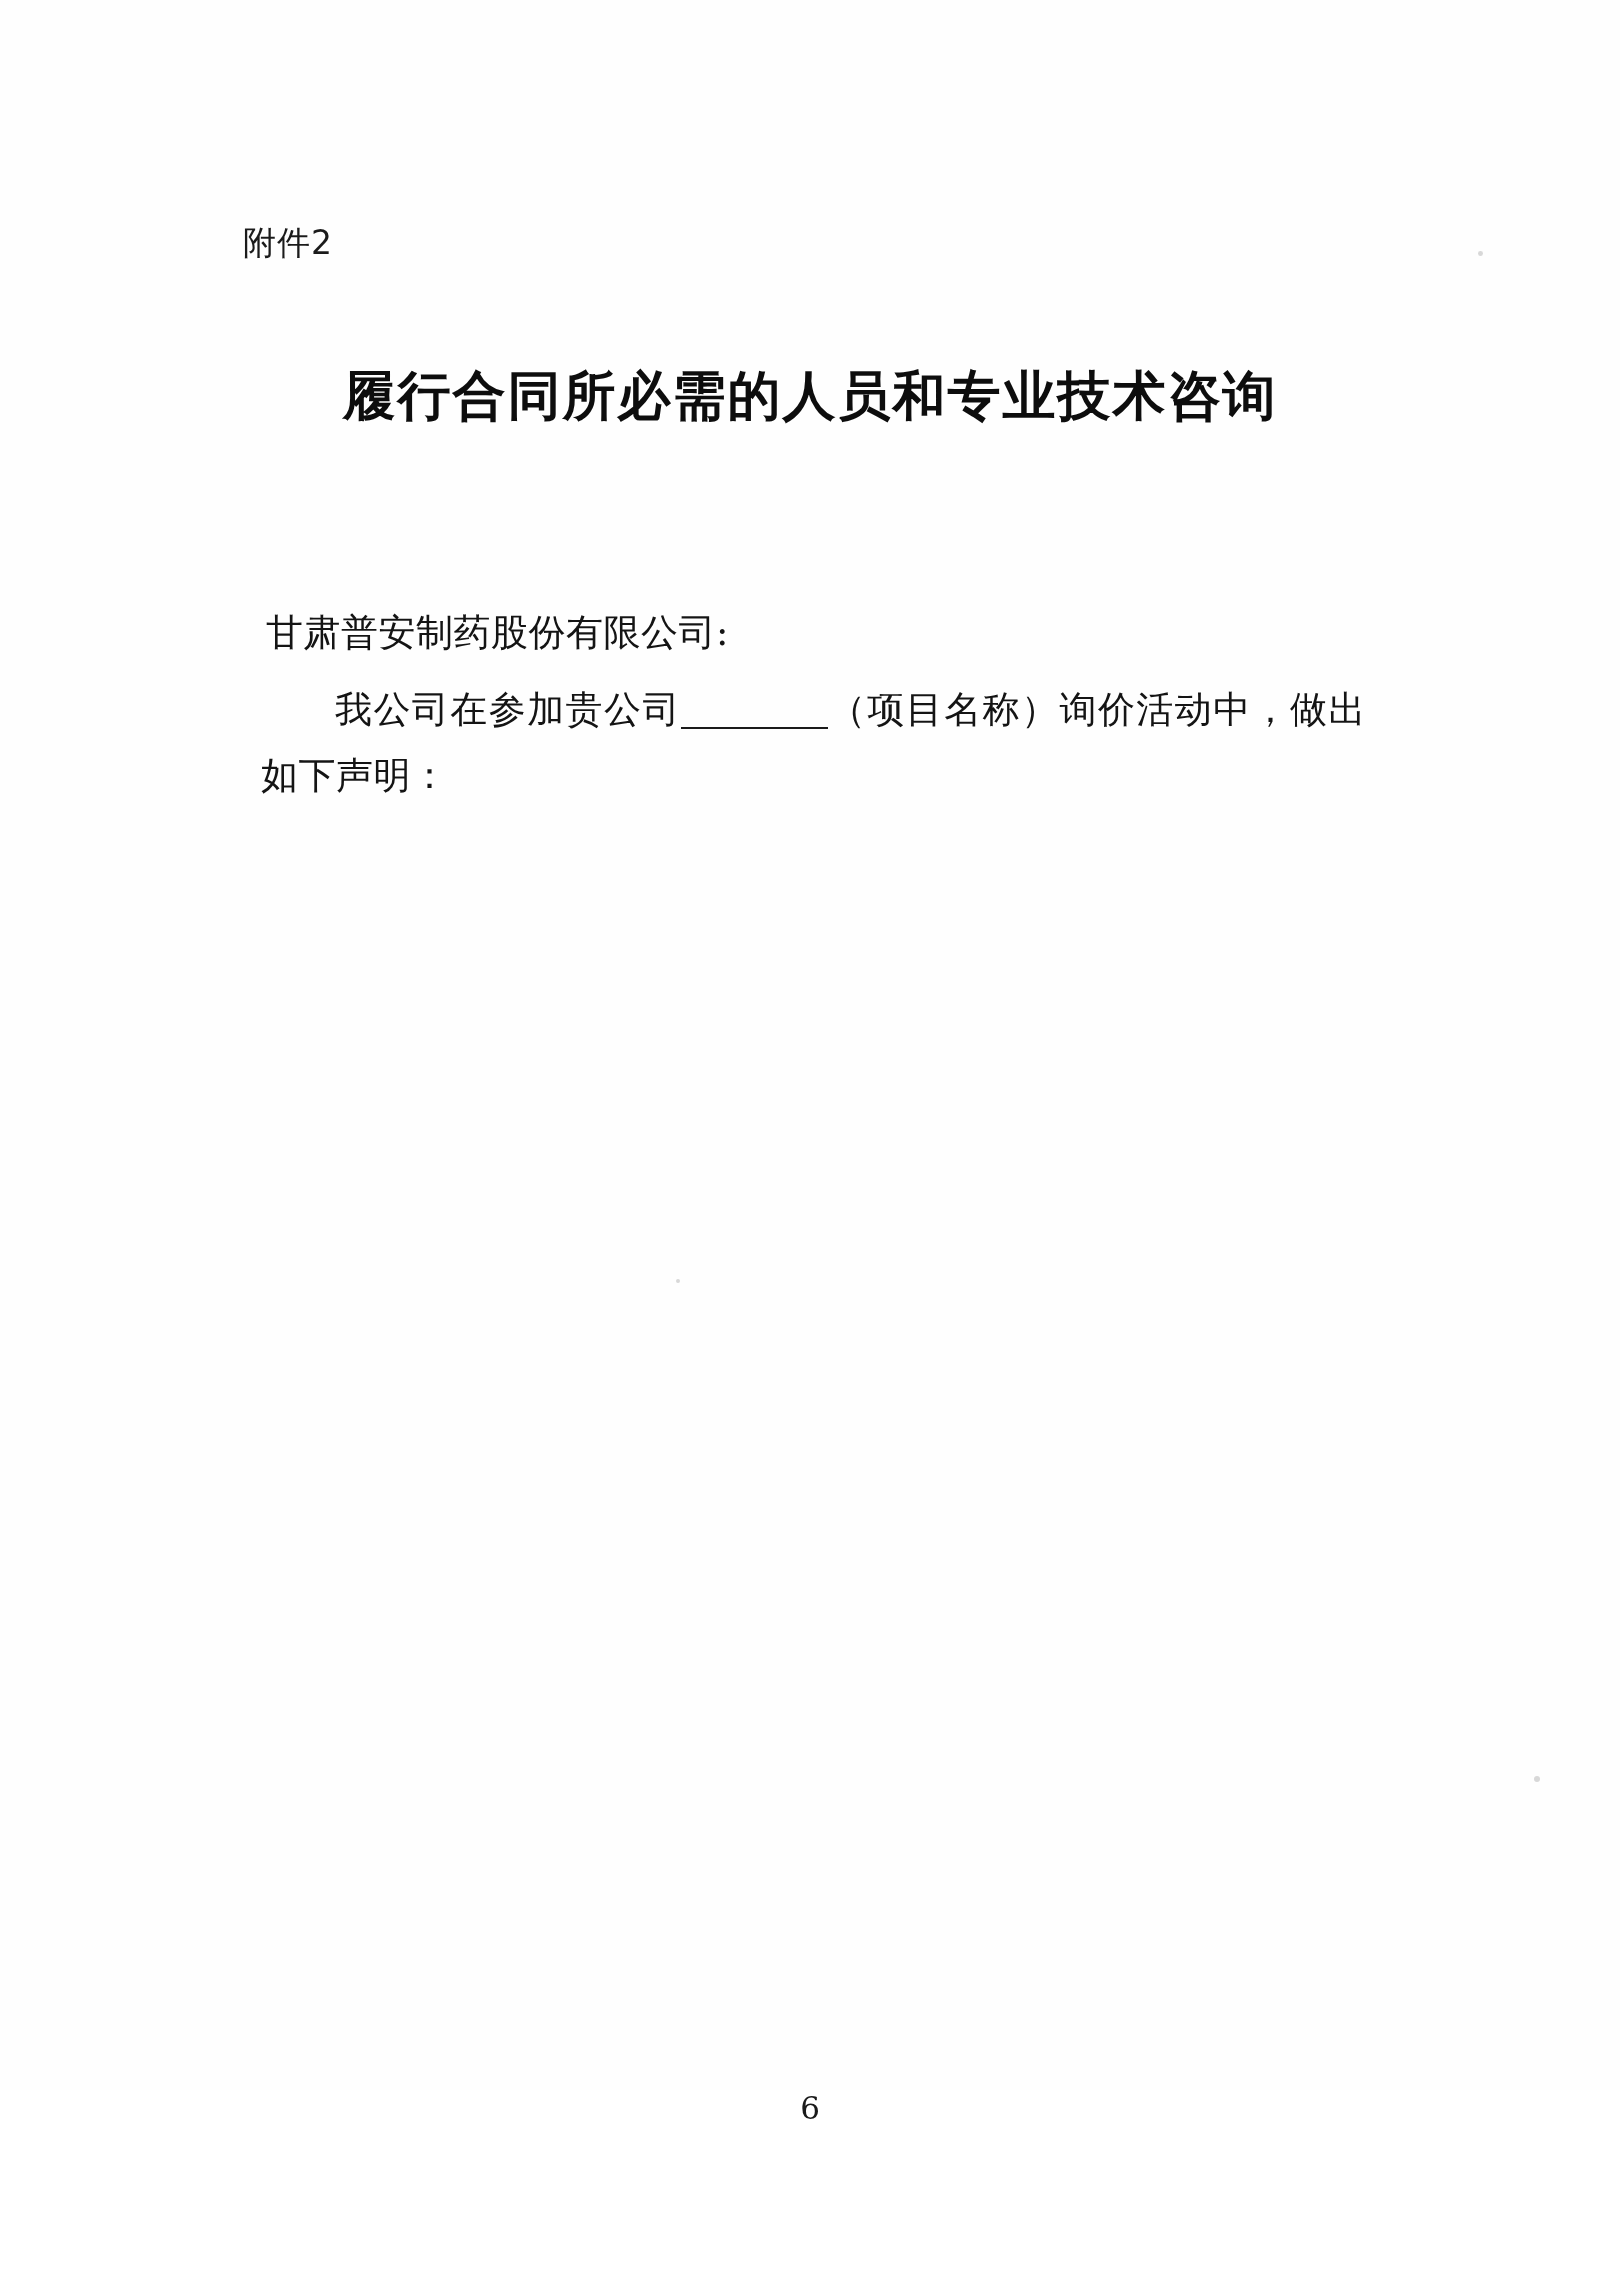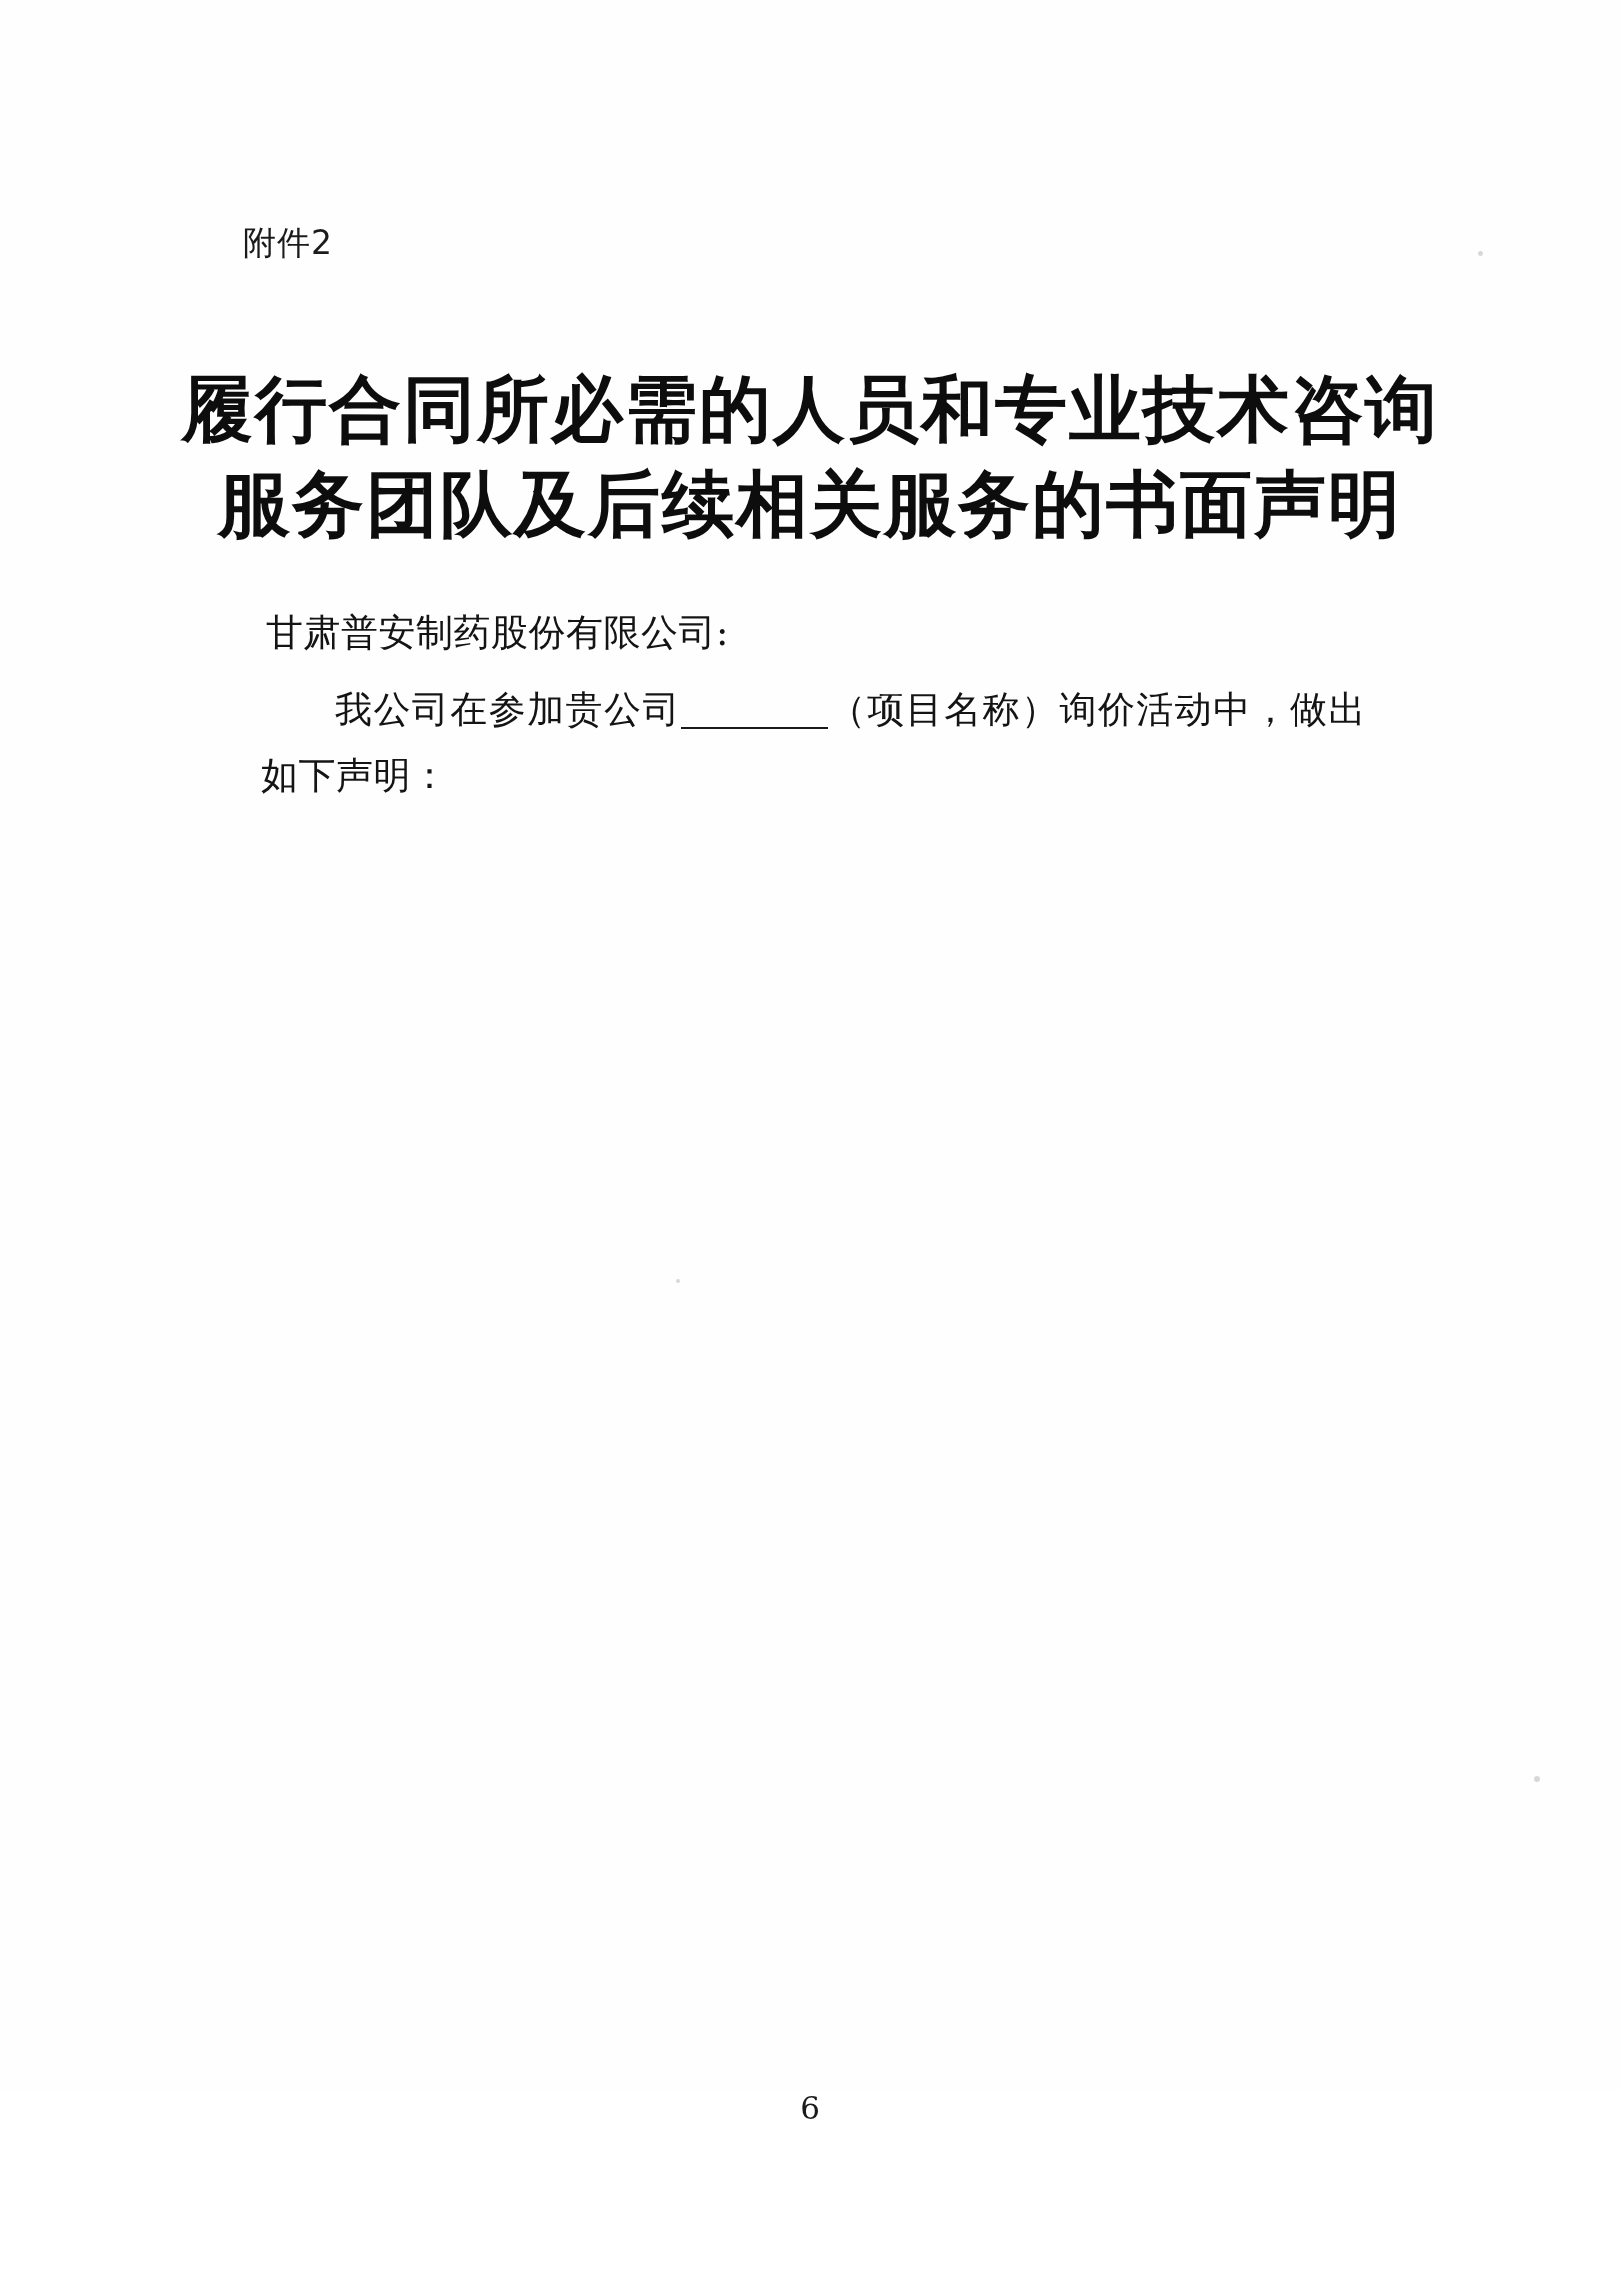--- a/index.html
+++ b/index.html
@@ -32,21 +32,21 @@
     color: #1b1b1b;
   }
   .doc-title {
     position: absolute;
     left: 0;
     right: 0;
     top: 361px;
     text-align: center;
     font-family: "DejaVu Serif", "Liberation Serif", serif;
     font-weight: bold;
-    font-size: 72px;
+    font-size: 53px;
     line-height: 1.32;
     letter-spacing: 2px;
     color: #0d0d0d;
   }
   .doc-title .line {
     display: block;
     white-space: nowrap;
   }
   .body-block {
     position: absolute;
@@ -132,21 +132,20 @@
 <div class="page">
 
   <div class="speck" style="left:1478px; top:251px; width:4.9px; height:4.9px;"></div>
   <div class="speck" style="left:1534px; top:1776px; width:5.9px; height:5.9px;"></div>
   <div class="speck" style="left:676px; top:1279px; width:3.9px; height:3.9px;"></div>
 
   <div class="attachment-label">附件2</div>
 
   <div class="doc-title">
     <span class="line">履行合同所必需的人员和专业技术咨询</span>
-    <span class="line">服务团队及后续相关服务的书面声明</span>
   </div>
 
   <div class="body-block">
     <p class="salutation">甘肃普安制药股份有限公司:</p>
 
     <p class="para">
       <span>我公司在参加贵公司</span><span class="blank-line blank-sm"></span><span>（项目名称）询价活动中，做出如下声明：</span>
     </p>
 
 

